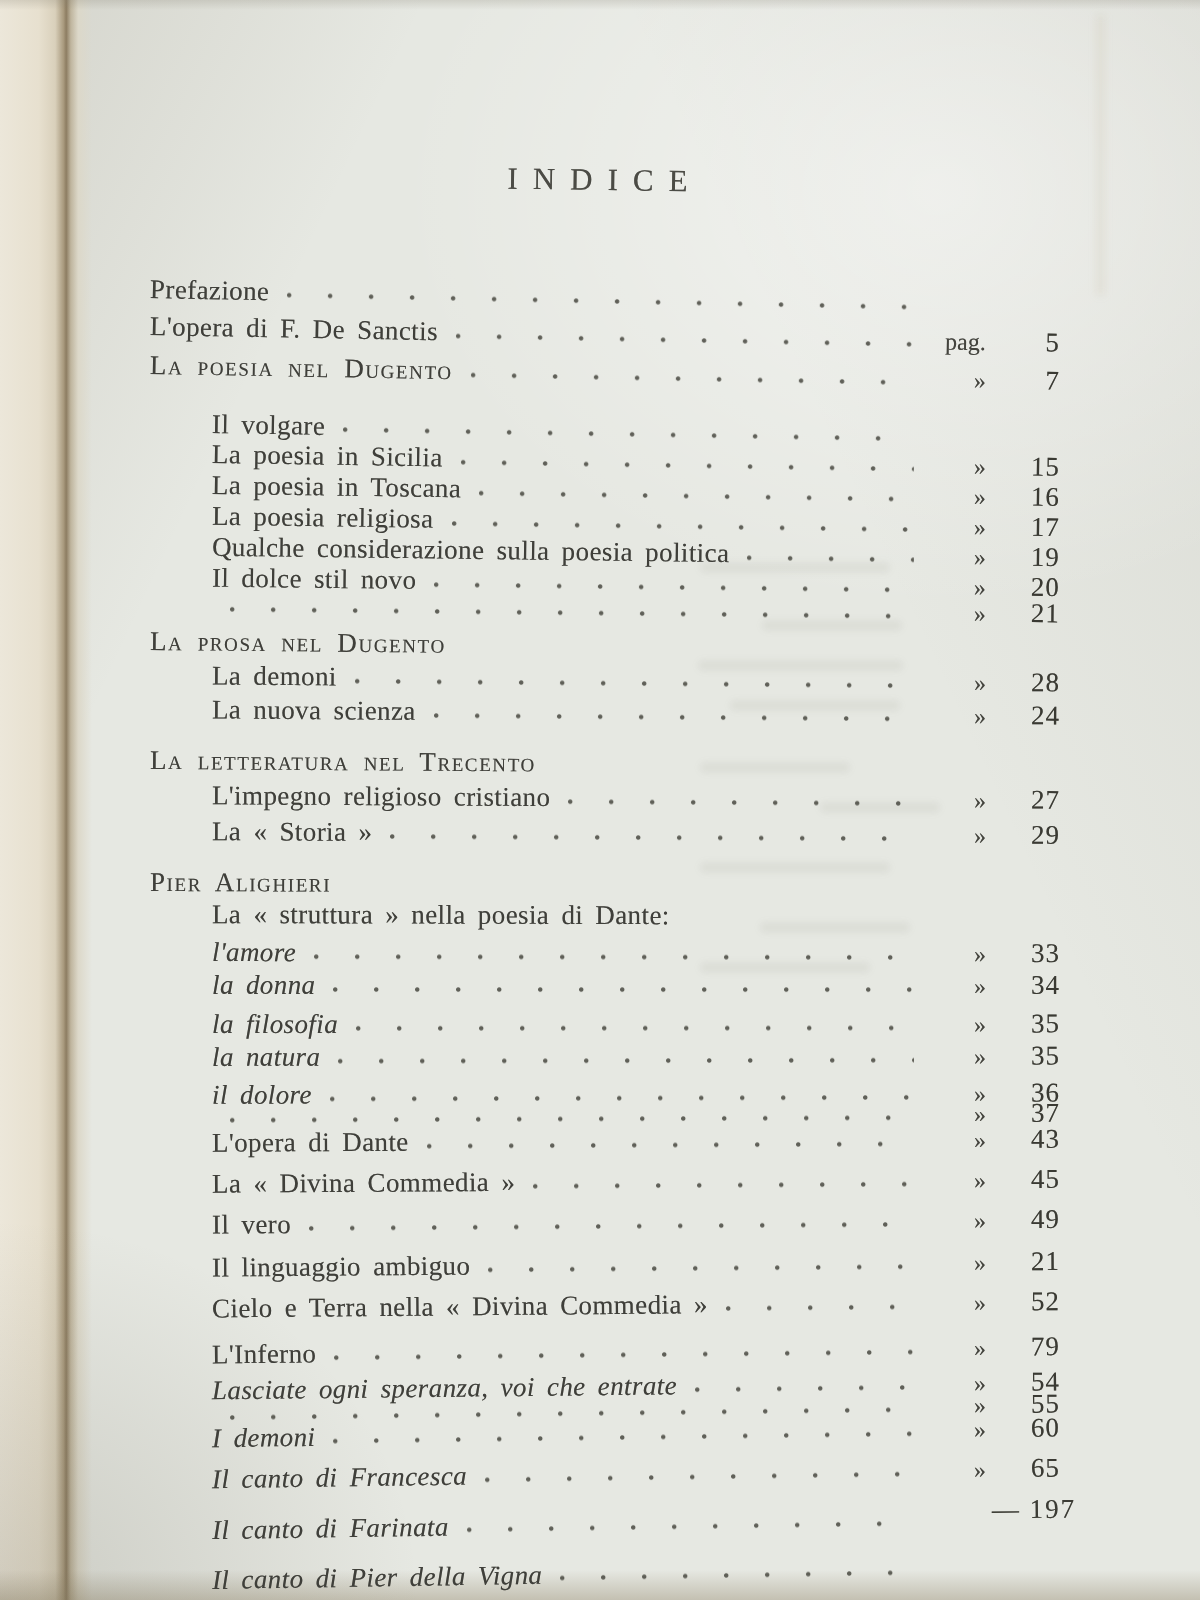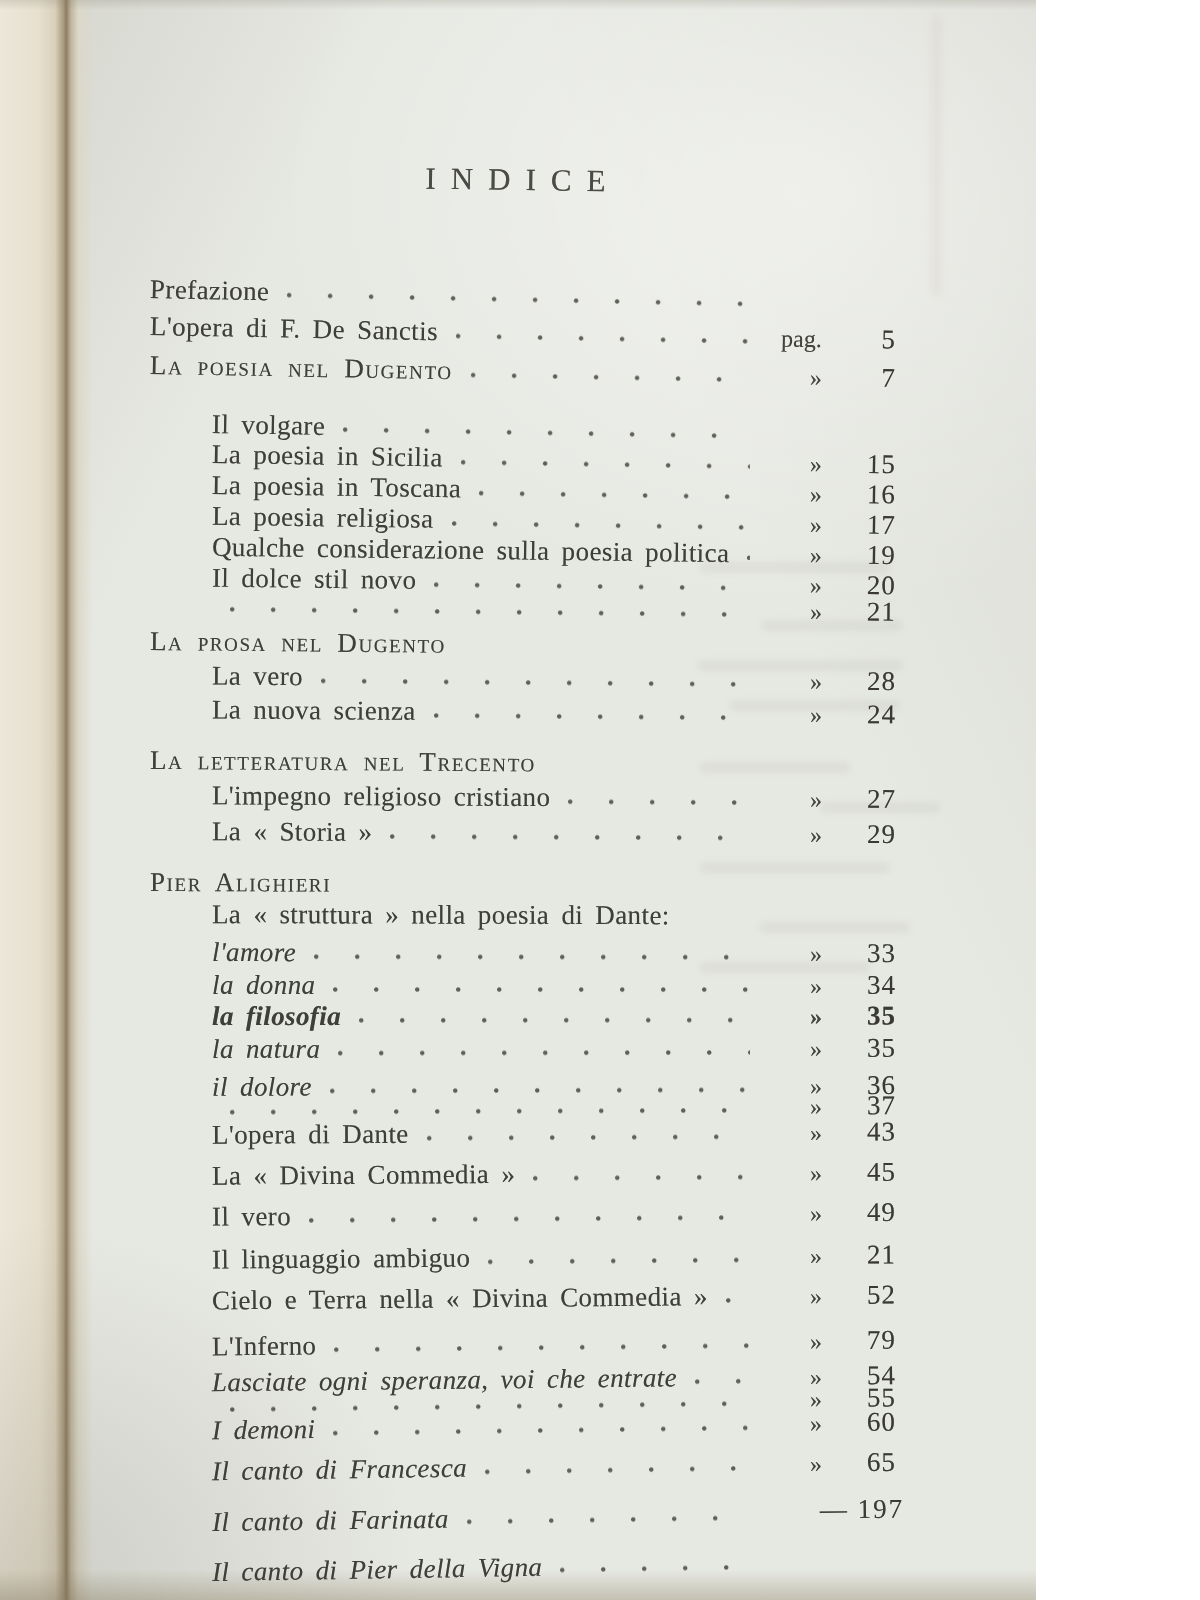--- a/index.html
+++ b/index.html
@@ -1,18 +1,18 @@
 <!DOCTYPE html>
 <html><head>
 <meta charset="utf-8">
 <style>
   html,body{margin:0;padding:0;}
   .photo{
     position:relative;
-    width:1036px;height:1600px;
+    width:1200px;height:1600px;
     overflow:hidden;
     font-family:"Liberation Serif","DejaVu Serif",serif;
     color:#3f3f3a;
     background:
       radial-gradient(900px 700px at 78% 12%, rgba(255,255,255,0.45), rgba(255,255,255,0) 60%),
       linear-gradient(245deg, rgba(120,115,100,0.10), rgba(120,115,100,0) 30%),
       linear-gradient(115deg, rgba(120,110,88,0.16), rgba(120,110,88,0) 22%),
       #e6e8e2;
   }
   .edge-left{
@@ -59,21 +59,21 @@
     background-image:radial-gradient(circle at 2.2px 4.5px, rgba(72,72,64,0.85) 1.7px, rgba(72,72,64,0) 2.7px);
     background-size:41px 9px;background-repeat:repeat-x;
   }
   .marker{flex:0 0 58px;text-align:right;font-size:24px;color:#44443e;}
   .num{flex:0 0 74px;text-align:right;font-size:27px;color:#3a3a33;letter-spacing:1px;}
 
   .ghost{position:absolute;background:rgba(108,110,98,0.075);filter:blur(3px);
     height:11px;border-radius:5px;z-index:1;}
 
   .footer{
-    position:absolute;top:1494px;right:132px;z-index:2;
+    position:absolute;top:1494px;right:124px;z-index:2;
     font-size:27px;letter-spacing:2px;color:#3c3c35;
     transform:rotate(-0.6deg);
     text-shadow:0 0 0.5px rgba(70,70,64,0.5);
   }
 </style>
 </head>
 <body>
 
 <div class="photo">
   <div class="edge-left"></div>
@@ -152,21 +152,21 @@
         <div class="row indent" style="margin-top: -4px; transform: rotate(0.59deg);">
           <span class="lbl"></span>
           <span class="dots"></span>
           <span class="marker">»</span>
           <span class="num">21</span>
         </div>
         <div class="row heading" style="margin-top: 6px; transform: rotate(0.53deg);">
           <span class="lbl">La prosa nel Dugento</span>
         </div>
         <div class="row indent" style="margin-top: 4px; transform: rotate(0.47deg);">
-          <span class="lbl">La vero</span>
+          <span class="lbl">La demoni</span>
           <span class="dots"></span>
           <span class="marker">»</span>
           <span class="num">28</span>
         </div>
         <div class="row indent" style="margin-top: 3px; transform: rotate(0.41deg);">
           <span class="lbl">La nuova scienza</span>
           <span class="dots"></span>
           <span class="marker">»</span>
           <span class="num">24</span>
         </div>
@@ -196,21 +196,21 @@
           <span class="dots"></span>
           <span class="marker">»</span>
           <span class="num">33</span>
         </div>
         <div class="row em indent" style="margin-top: 2px; transform: rotate(0.01deg);">
           <span class="lbl">la donna</span>
           <span class="dots"></span>
           <span class="marker">»</span>
           <span class="num">34</span>
         </div>
-        <div class="row em indent" style="transform: rotate(-0.04deg); font-weight: bold;">
+        <div class="row em indent" style="margin-top: 8px; transform: rotate(-0.04deg);">
           <span class="lbl">la filosofia</span>
           <span class="dots"></span>
           <span class="marker">»</span>
           <span class="num">35</span>
         </div>
         <div class="row em indent" style="margin-top: 2px; transform: rotate(-0.1deg);">
           <span class="lbl">la natura</span>
           <span class="dots"></span>
           <span class="marker">»</span>
           <span class="num">35</span>

